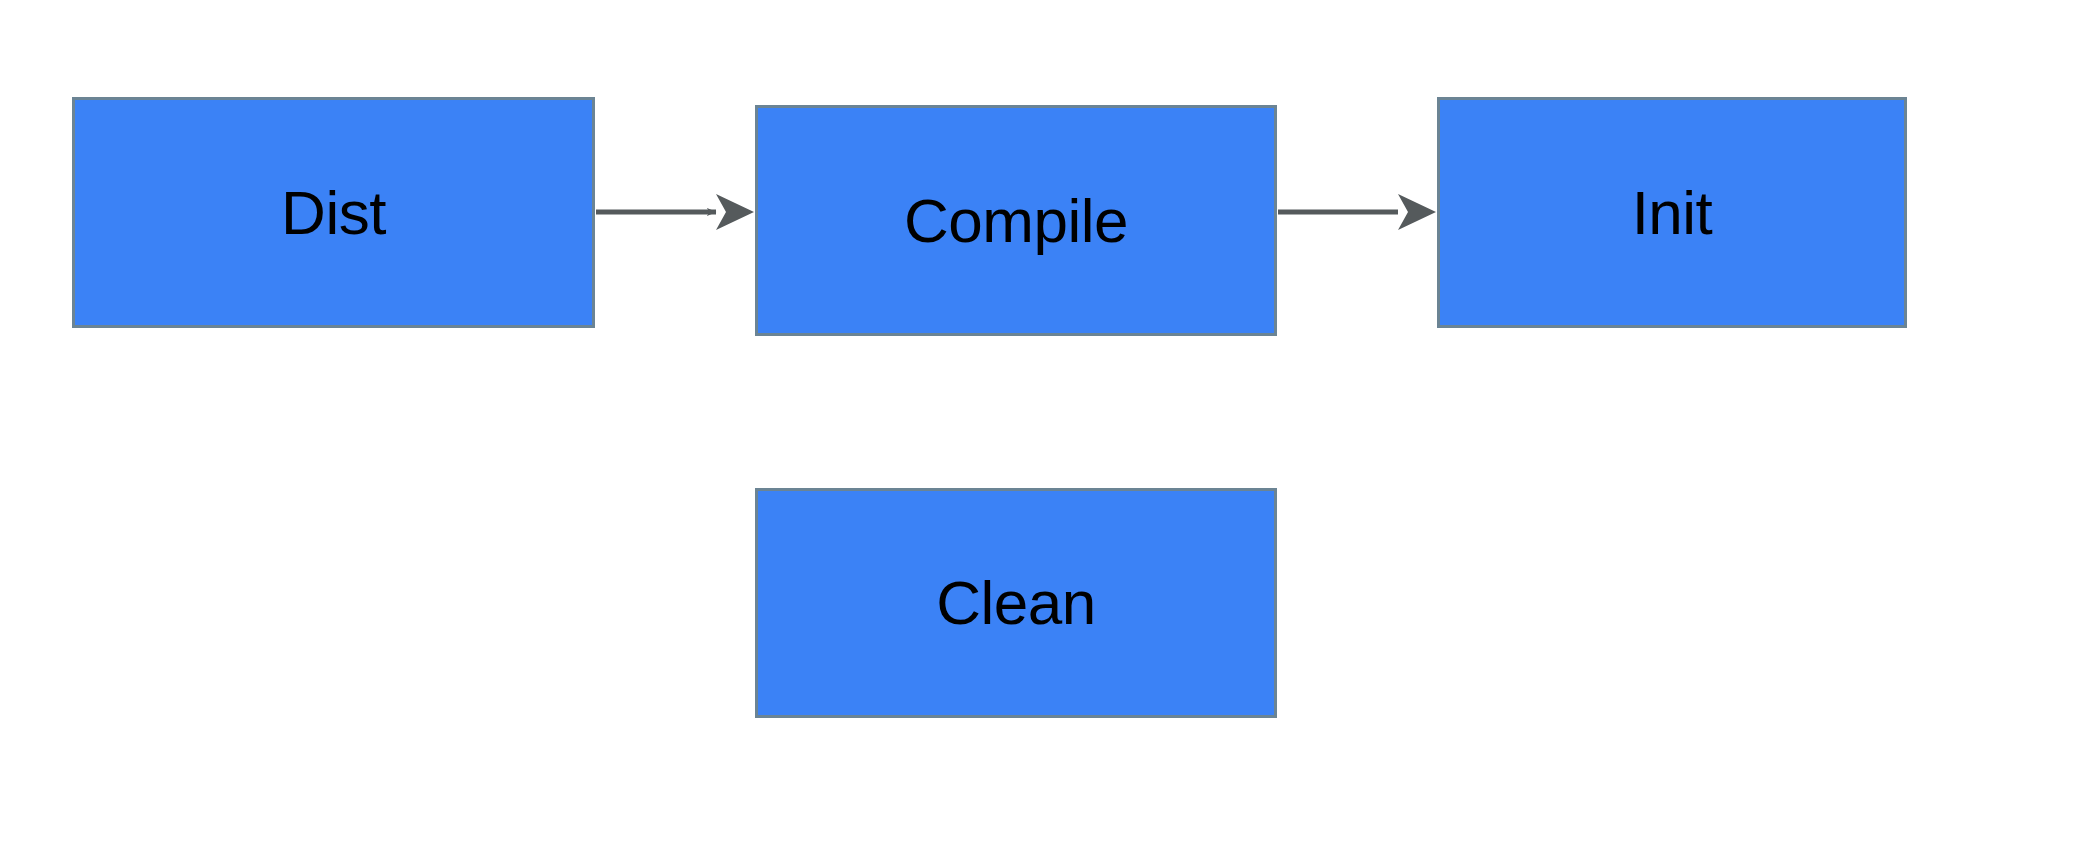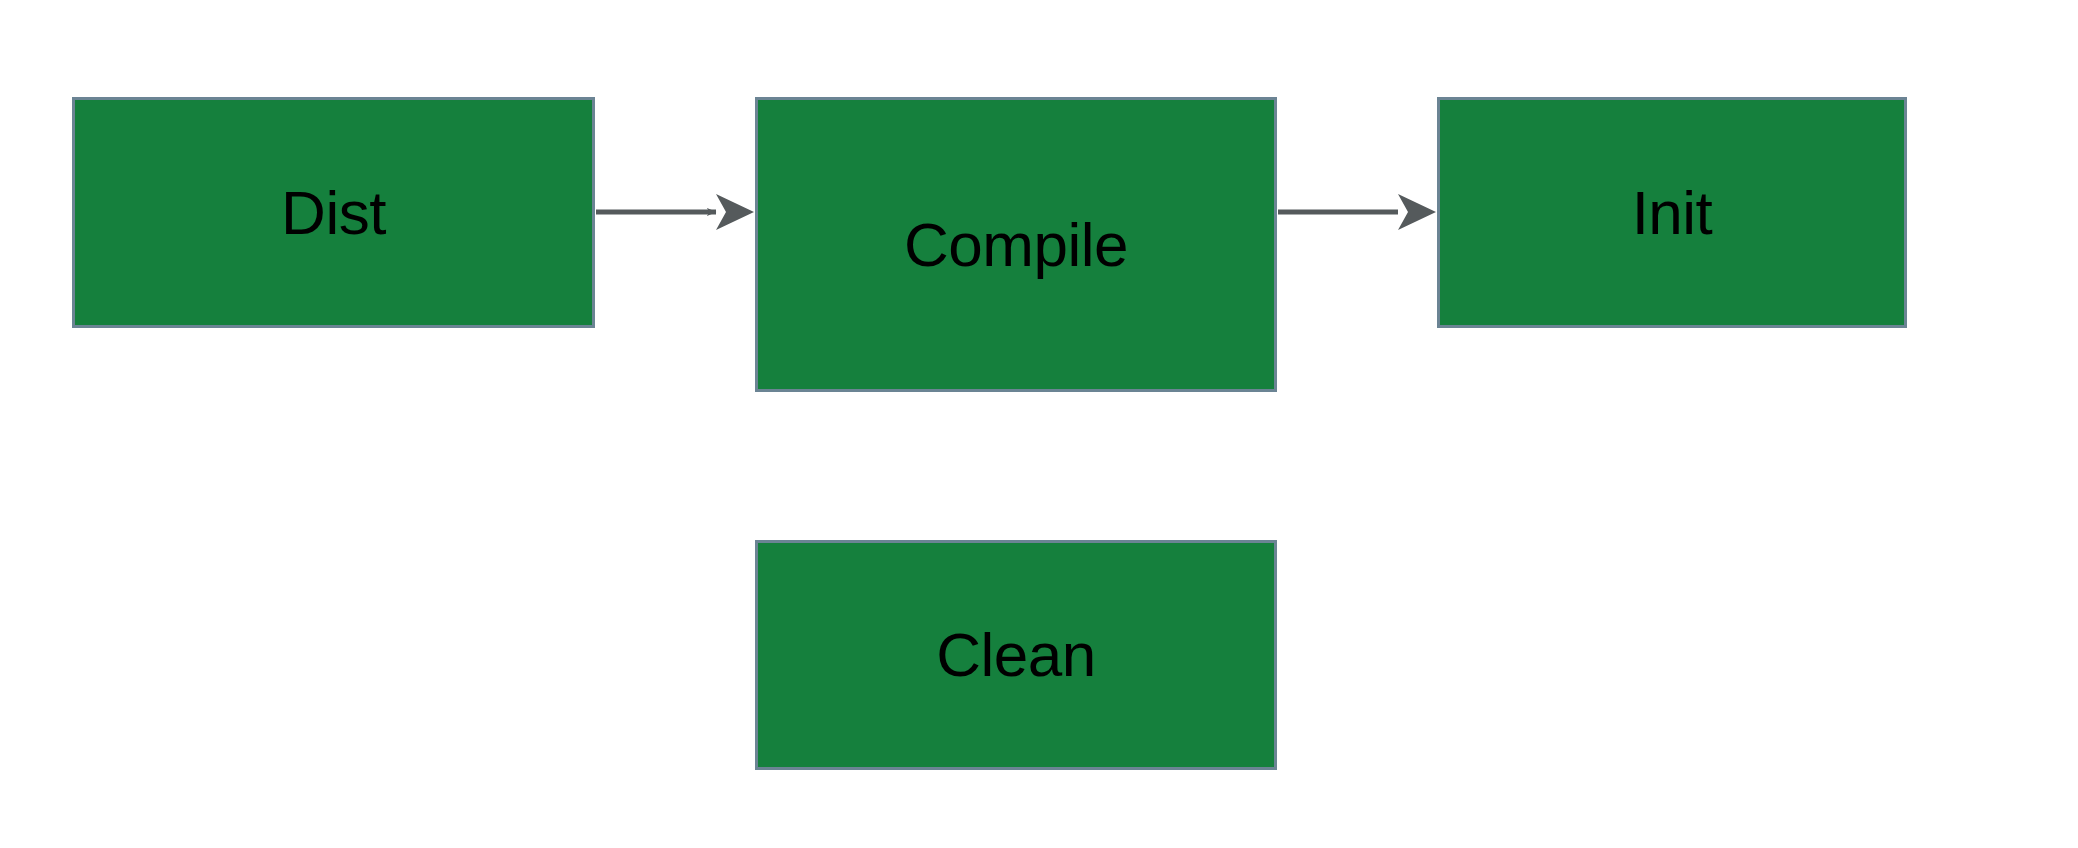--- a/index.html
+++ b/index.html
@@ -14,21 +14,21 @@
   #canvas {
     position: relative;
     width: 2078px;
     height: 848px;
     background: var(--bg, #ffffff);
     overflow: hidden;
   }
   .node {
     position: absolute;
     box-sizing: border-box;
-    background: #15803d;
+    background: #3b82f6;
     border: 3px solid #6b8494;
     display: flex;
     align-items: center;
     justify-content: center;
   }
   .node-label {
     font-family: "Liberation Sans", sans-serif;
     font-size: 62px;
     line-height: 1;
     color: #000000;
@@ -66,25 +66,25 @@
     <g>
       <line class="edge-line" x1="1278" y1="212" x2="1398" y2="212" stroke="#555a5c" stroke-width="5"></line>
       <polygon points="1398,194 1436,212 1398,230 1408,212" fill="#555a5c"></polygon>
     </g>
   </svg>
 
   <div class="node" style="left:72px; top:97px; width:523px; height:231px;">
     <span class="node-label">Dist</span>
   </div>
 
-  <div class="node" style="left:755px; top:97px; width:522px; height:295px;">
+  <div class="node" style="left:755px; top:105px; width:522px; height:231px;">
     <span class="node-label">Compile</span>
   </div>
 
   <div class="node" style="left:1437px; top:97px; width:470px; height:231px;">
     <span class="node-label">Init</span>
   </div>
 
-  <div class="node" style="left:755px; top:540px; width:522px; height:230px;">
+  <div class="node" style="left:755px; top:488px; width:522px; height:230px;">
     <span class="node-label">Clean</span>
   </div>
 
 </div>
 
 </body></html>

